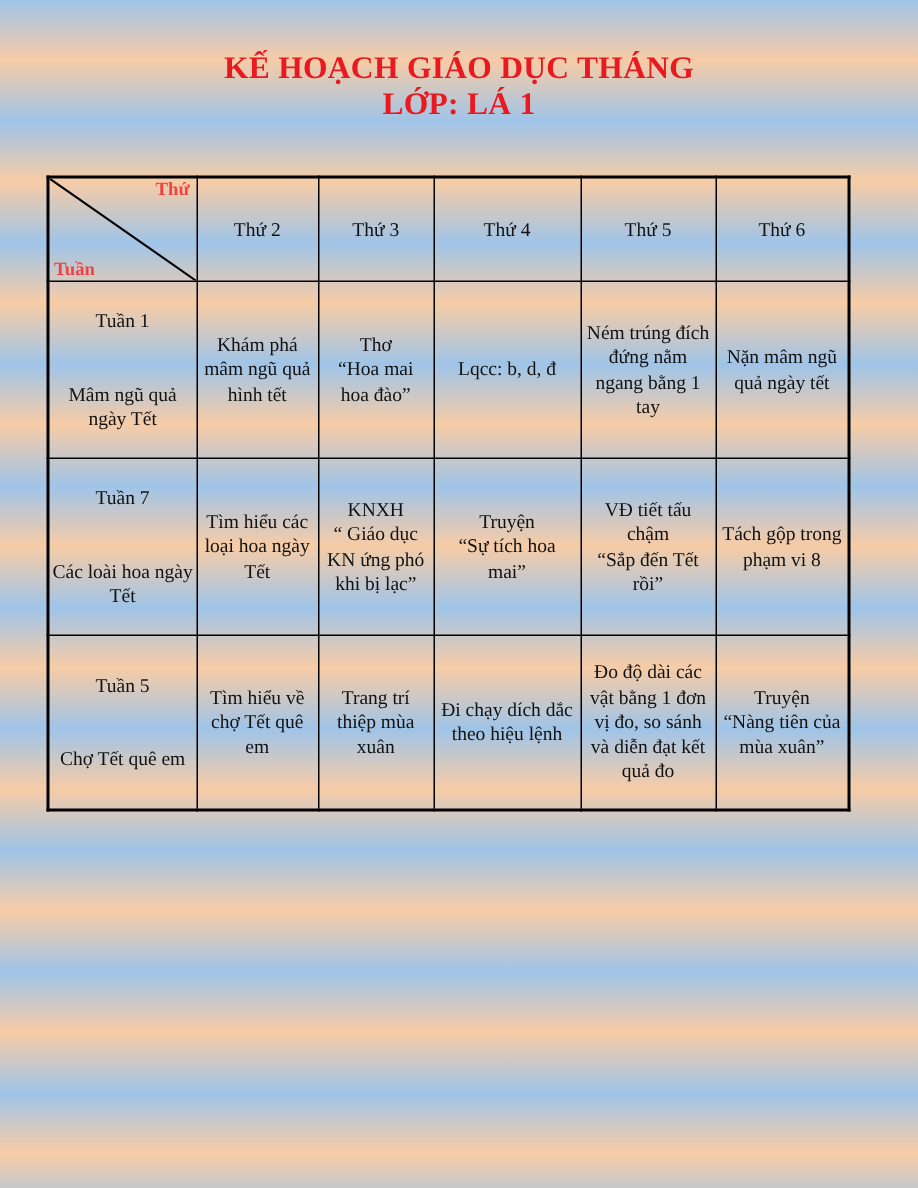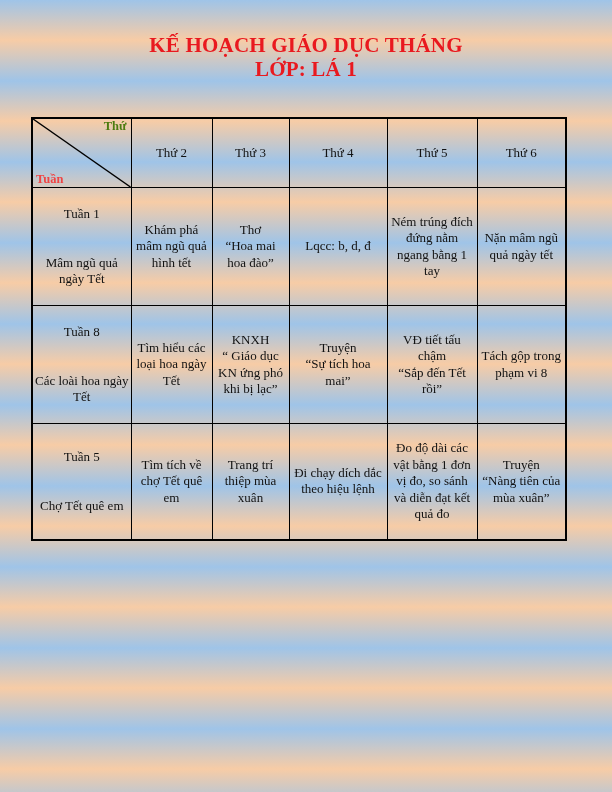--- a/index.html
+++ b/index.html
@@ -29,21 +29,21 @@
   }
   tr.header-row{height:35px;}
   tr.data-row{height:116px;}
   th.day{color:#2b35c4;font-weight:bold;font-size:13.5px;}
   td.week{color:#e9191f;font-weight:bold;}
   td.week .topic{margin-top:16px;}
   th.corner{position:relative;padding:0;}
   th.corner svg{position:absolute;left:0;top:0;width:100%;height:100%;}
   th.corner .thu{
     position:absolute;top:1px;right:4px;
-    color:#4d7c0f;font-weight:bold;font-size:12.5px;line-height:13px;
+    color:#ef4444;font-weight:bold;font-size:12.5px;line-height:13px;
   }
   th.corner .tuan{
     position:absolute;bottom:1px;left:3px;
     color:#ef4444;font-weight:bold;font-size:12.5px;line-height:13px;
   }
 </style>
 </head>
 <body>
 
 <div class="title-block">
@@ -84,39 +84,39 @@
     <td>Khám phá mâm ngũ quả hình tết</td>
     <td>Thơ
 “Hoa mai hoa đào”</td>
     <td>Lqcc: b, d, đ</td>
     <td>Ném trúng đích đứng nằm ngang bằng 1 tay</td>
     <td>Nặn mâm ngũ quả ngày tết</td>
   </tr>
 
   <tr class="data-row">
     <td class="week">
-      <div>Tuần 8</div>
+      <div>Tuần 7</div>
       <div class="topic">Các loài hoa ngày Tết</div>
     </td>
     <td>Tìm hiểu các loại hoa ngày Tết</td>
     <td>KNXH
 “ Giáo dục KN ứng phó khi bị lạc”</td>
     <td>Truyện
 “Sự tích hoa mai”</td>
     <td>VĐ tiết tấu chậm
 “Sắp đến Tết rồi”</td>
     <td>Tách gộp trong phạm vi 8</td>
   </tr>
 
   <tr class="data-row">
     <td class="week">
       <div>Tuần 5</div>
       <div class="topic">Chợ Tết quê em</div>
     </td>
-    <td>Tìm tích về chợ Tết quê em</td>
+    <td>Tìm hiểu về chợ Tết quê em</td>
     <td>Trang trí thiệp mùa xuân</td>
     <td>Đi chạy dích dắc theo hiệu lệnh</td>
     <td>Đo độ dài các vật bằng 1 đơn vị đo, so sánh và diễn đạt kết quả đo</td>
     <td>Truyện
 “Nàng tiên của mùa xuân”</td>
   </tr>
 
   </tbody>
 </table>
 

